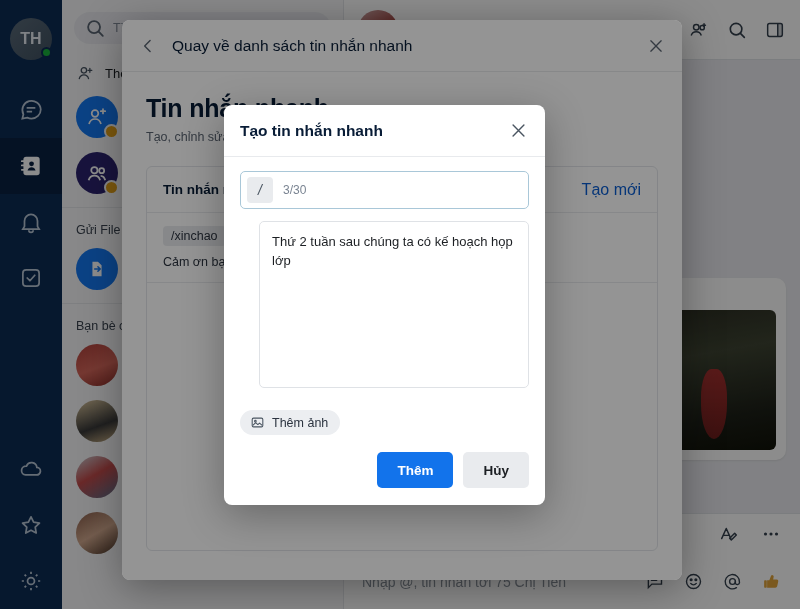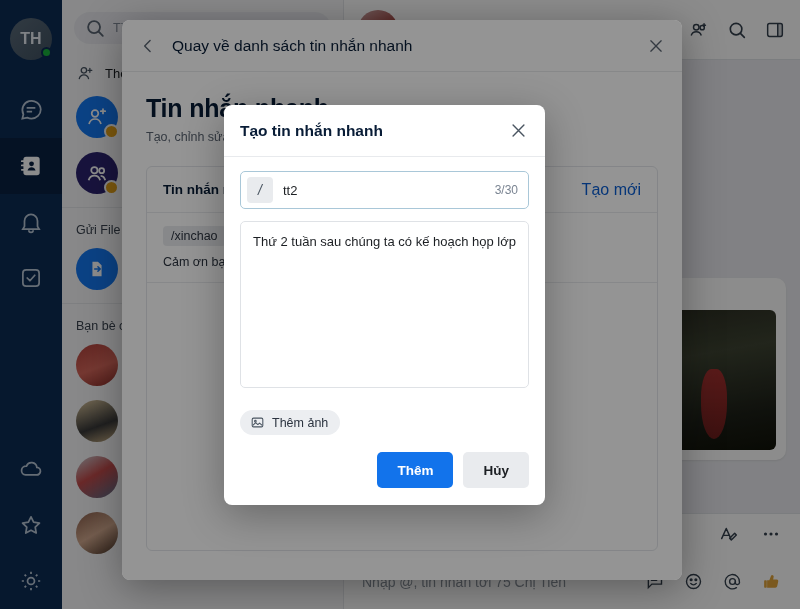--- a/index.html
+++ b/index.html
@@ -196,20 +196,21 @@
     display: flex; align-items: center; justify-content: center;
     color: #4a5561; font-size: 14px; font-style: italic;
   }
   .kw-field .val { flex: 1; font-size: 13px; color: #1c1f23; }
   .kw-field .cnt { font-size: 12px; color: #7a8492; }
 
   .msg-area {
     margin-top: 12px; flex: 1; border: 1px solid #dfe2e6; border-radius: 5px;
     padding: 11px 12px; font-size: 13px; color: #1c1f23; line-height: 1.45;
     background: #fff;
+    margin-left: 19px;
   }
   .img-chip {
     margin-top: 22px; align-self: flex-start;
     display: inline-flex; align-items: center; gap: 7px;
     background: #eceef1; border-radius: 14px; padding: 5px 12px 5px 10px;
     font-size: 12.5px; color: #2c3440; cursor: pointer;
   }
   .img-chip .gi { display: flex; color: #4a5561; }
   #modal .m-foot {
     height: 70px; display: flex; align-items: center; justify-content: flex-end;
@@ -467,21 +468,20 @@
       <span class="m-title">Tạo tin nhắn nhanh</span>
       <span class="m-x">
         <svg width="21" height="21" viewBox="0 0 24 24" fill="none" stroke="currentColor" stroke-width="1.6">
           <path d="M5.8 5.8l12.4 12.4M18.2 5.8L5.8 18.2" stroke-linecap="round"></path>
         </svg>
       </span>
     </div>
     <div class="m-body">
       <div class="kw-field">
         <span class="slash">/</span>
-        <span class="val">tt2</span>
         <span class="cnt">3/30</span>
       </div>
       <div class="msg-area">Thứ 2 tuần sau chúng ta có kế hoạch họp lớp</div>
       <div class="img-chip">
         <span class="gi">
           <svg width="15" height="15" viewBox="0 0 24 24" fill="none" stroke="currentColor" stroke-width="1.7">
             <rect x="3.5" y="5" width="17" height="14" rx="2.2"></rect>
             <circle cx="8.6" cy="9.8" r="1.3"></circle>
             <path d="M4.5 16.5l4.6-4.3 3.4 3.1 2.8-2.4 4.2 3.6" stroke-linejoin="round"></path>
           </svg>

